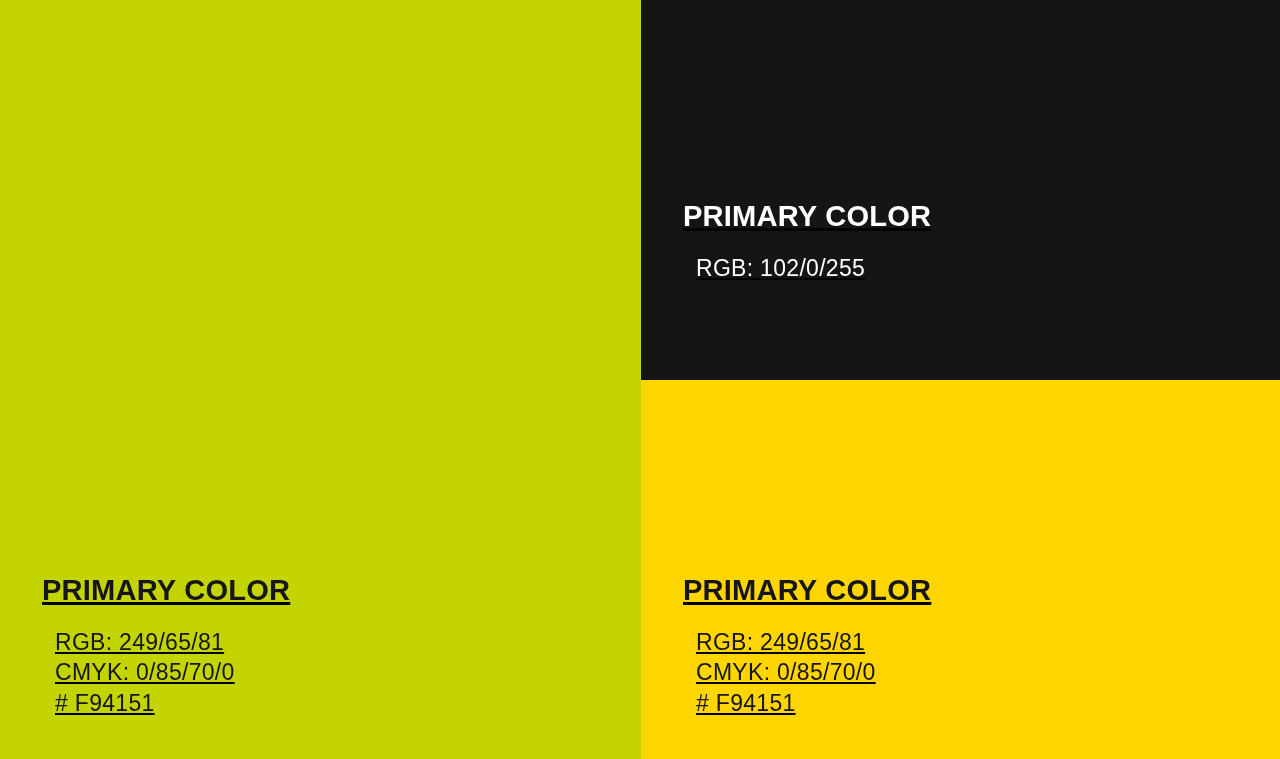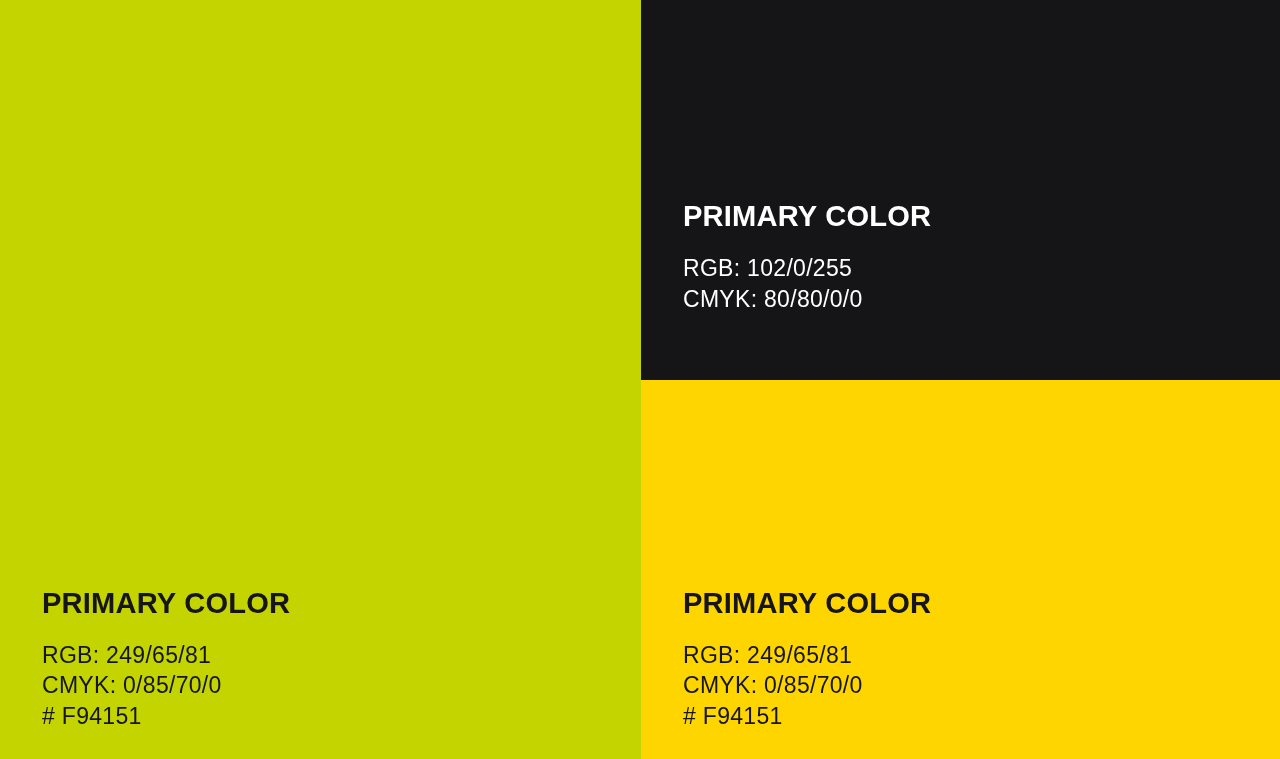--- a/index.html
+++ b/index.html
@@ -42,20 +42,21 @@
     left: 641px;
     top: 380px;
     width: 639px;
     height: 379px;
   }
 
   
   .caption {
     position: absolute;
     left: 42px;
+    text-decoration: underline;
   }
 
   .panel-topright .caption {
     left: 42px;
     top: 201px;
   }
 
   .panel-left .caption {
     left: 42px;
     bottom: 28px;
@@ -73,21 +74,21 @@
     font-weight: 800;
     letter-spacing: 0.2px;
     font-stretch: condensed;
     font-family: "Liberation Sans Narrow", "Liberation Sans", "DejaVu Sans", sans-serif;
     transform: scaleX(0.97);
     transform-origin: left center;
     white-space: nowrap;
   }
 
   .caption-specs {
-    margin: 0;
+    margin: 13px;
     padding: 0;
     list-style: none;
   }
 
   .caption-specs li {
     font-size: 23px;
     line-height: 30.5px;
     font-weight: 300;
     letter-spacing: 0.3px;
     white-space: nowrap;
@@ -119,21 +120,20 @@
         <li># F94151</li>
       </ul>
     </div>
   </div>
 
   <div class="panel panel-topright on-dark" style="background: rgb(21, 21, 23);">
     <div class="caption">
       <h2 class="caption-title">PRIMARY COLOR</h2>
       <ul class="caption-specs">
         <li>RGB: 102/0/255</li>
-        <li>CMYK: 80/80/0/0</li>
       </ul>
     </div>
   </div>
 
   <div class="panel panel-bottomright on-light" style="background: rgb(255, 213, 0);">
     <div class="caption">
       <h2 class="caption-title">PRIMARY COLOR</h2>
       <ul class="caption-specs">
         <li>RGB: 249/65/81</li>
         <li>CMYK: 0/85/70/0</li>

